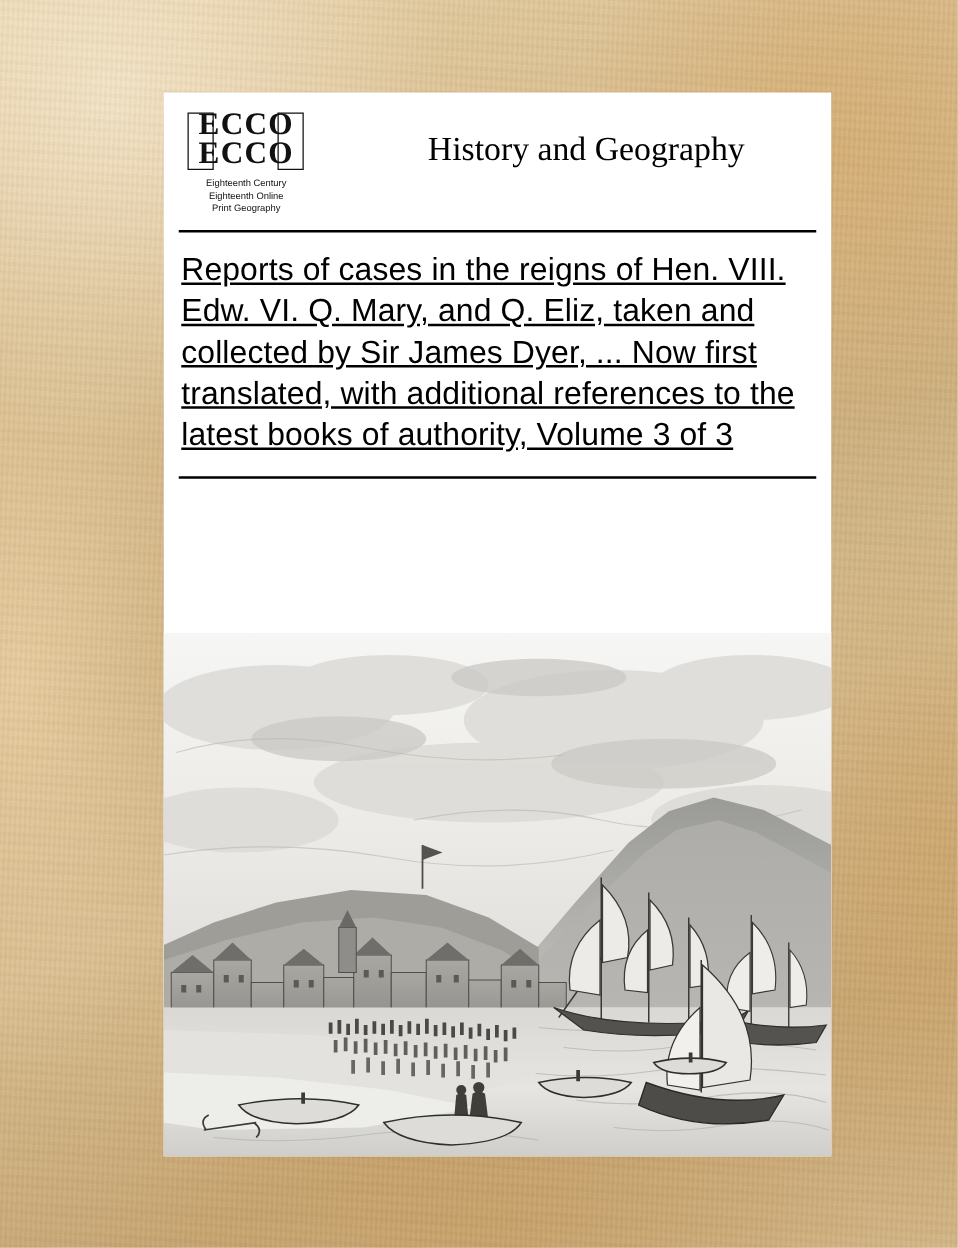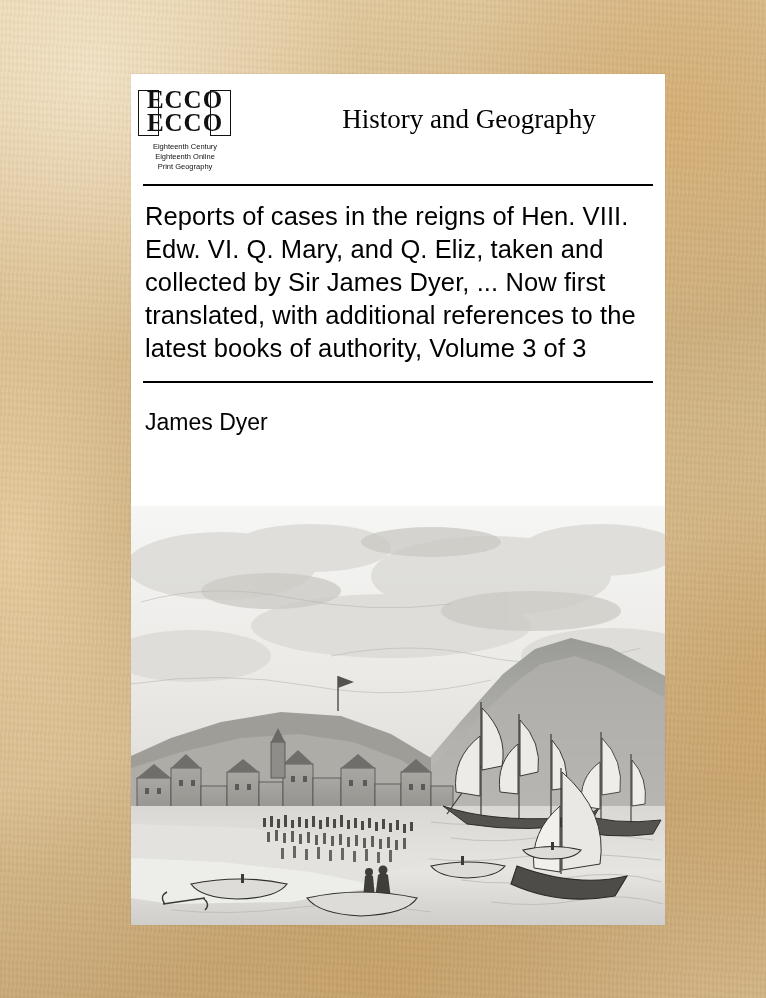--- a/index.html
+++ b/index.html
@@ -47,21 +47,21 @@
     box-shadow: 0 0 0 1px rgba(0,0,0,0.03);
   }
 
   
   .top-band {
     position: relative;
     height: 110px;
   }
   .ecco-logo {
     position: absolute;
-    left: 4px;
+    left: 16px;
     top: 14px;
     width: 100px;
     text-align: center;
     color: #000;
   }
   .ecco-word {
     position: relative;
     height: 48px;
     width: 92px;
     margin: 0 auto;
@@ -112,20 +112,21 @@
   .rule {
     height: 2px;
     background: #000;
     margin: 0 12px;
   }
   .rule.thin { height: 1.5px; }
 
   
   .title-block {
     padding: 14px 5px 16px 14px;
+    text-decoration: underline;
   }
   .title {
     font-size: 25.5px;
     line-height: 33px;
     color: #000;
     letter-spacing: 0.1px;
   }
 
   
   .author-block {
@@ -183,23 +184,20 @@
   </div>
 
   <div class="rule"></div>
 
   <div class="title-block">
     <div class="title">Reports of cases in the reigns of Hen. VIII. Edw. VI. Q. Mary, and Q. Eliz, taken and collected by Sir James Dyer, ... Now first translated, with additional references to the latest books of authority, Volume 3 of 3</div>
   </div>
 
   <div class="rule thin"></div>
 
-  <div class="author-block">
-    <div class="author">James Dyer</div>
-  </div>
 
   <div class="illus-wrap">
     <svg class="illus" viewBox="0 0 534 419" preserveAspectRatio="none">
       <defs>
         <linearGradient id="sky" x1="0" y1="0" x2="0" y2="1">
           <stop offset="0%" stop-color="#f6f6f4"></stop>
           <stop offset="55%" stop-color="#ebeae7"></stop>
           <stop offset="100%" stop-color="#dedcd8"></stop>
         </linearGradient>
         <linearGradient id="sea" x1="0" y1="0" x2="0" y2="1">

